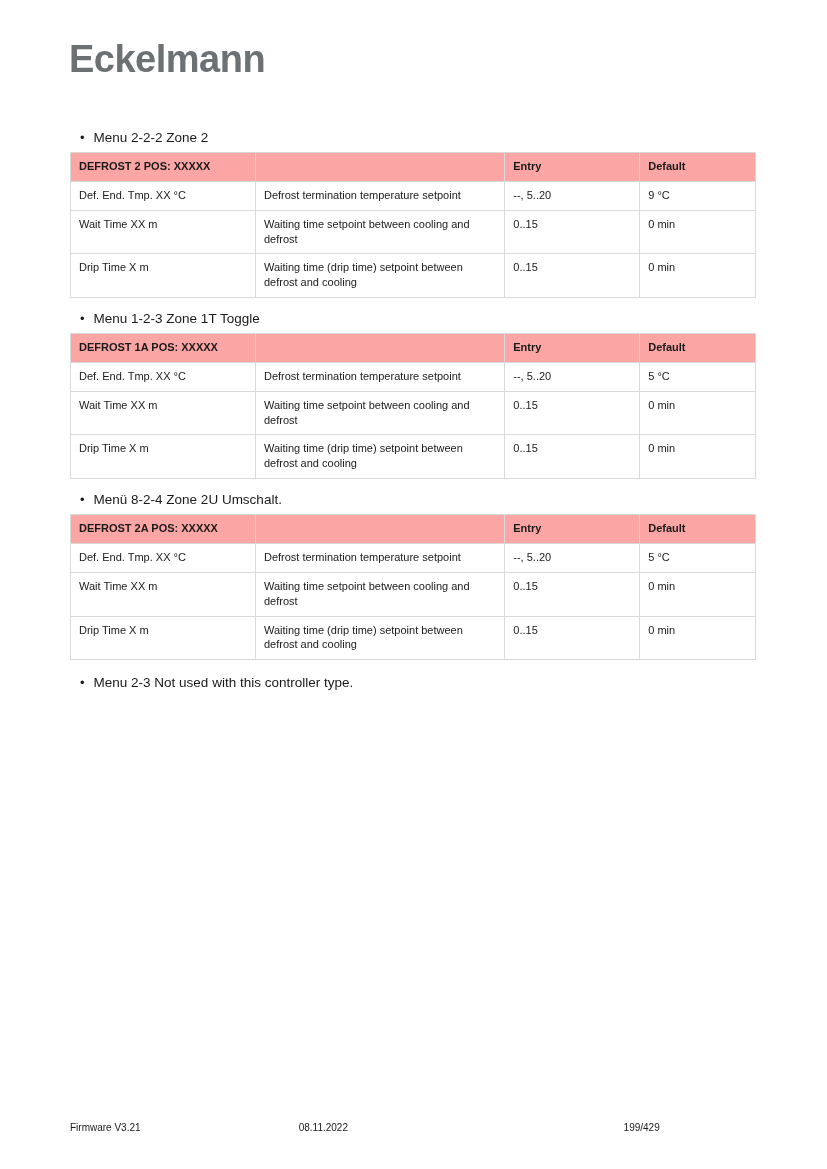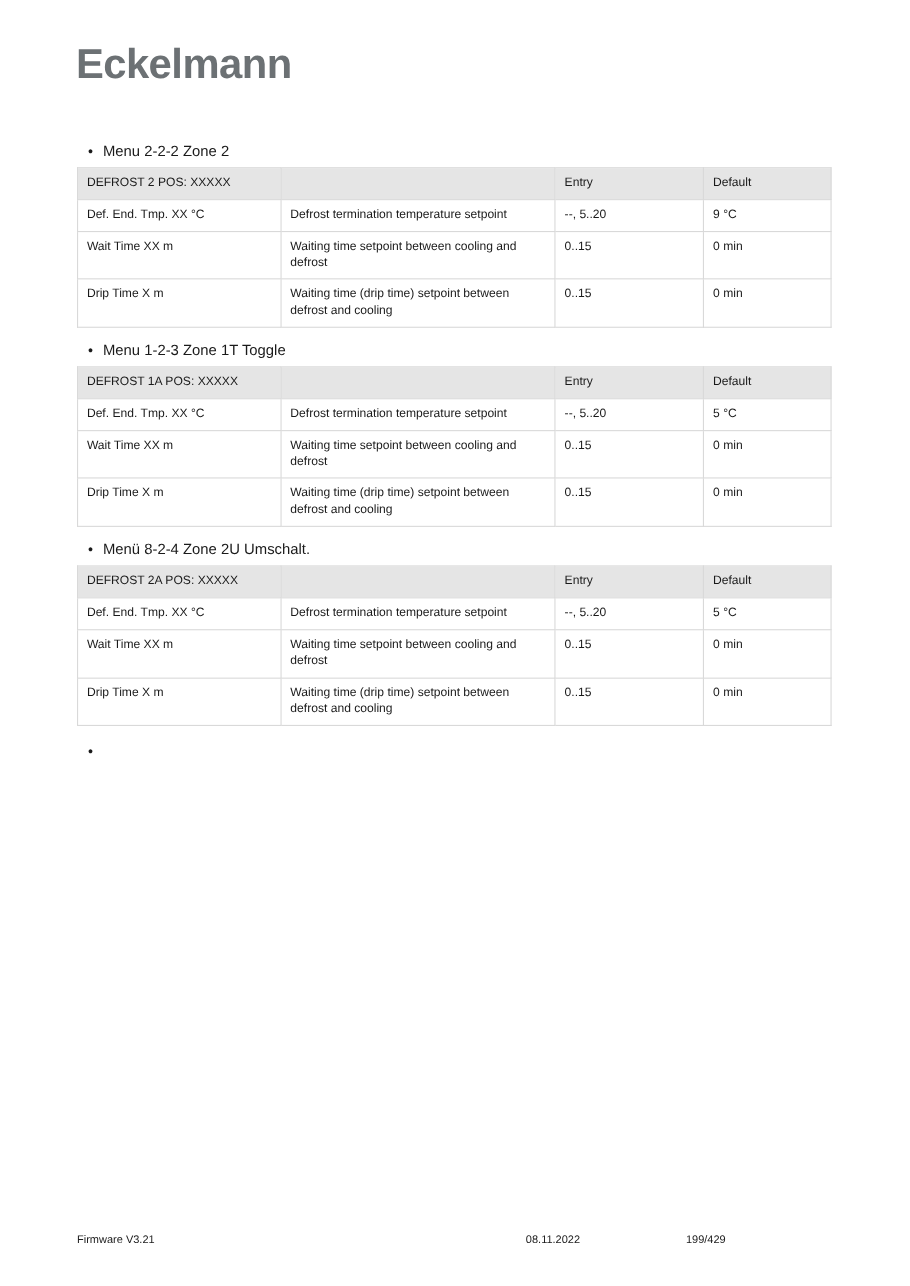--- a/index.html
+++ b/index.html
@@ -47,41 +47,41 @@
     font-size: 11px;
   }
   table.param-table th, table.param-table td {
     border: 1px solid #d9d9d9;
     vertical-align: top;
     text-align: left;
     padding: 6px 8px 7px 8px;
     line-height: 1.35;
   }
   table.param-table th {
-    background: #e5e5e5;
-    font-weight: normal;
+    background: #fca5a5;
+    font-weight: bold;
     height: 26px;
   }
   table.param-table td { height: 25px; }
   .col-name    { width: 27.0%; }
   .col-desc    { width: 36.4%; }
   .col-entry   { width: 19.7%; }
   .col-default { width: 16.9%; }
 
   .note-line { margin-top: 15px; }
 
   .footer {
     position: absolute;
     left: 70px; top: 1122px;
     width: 686px;
     display: flex;
     font-size: 10px;
   }
   .footer .f-left   { flex: 1; text-align: left; }
-  .footer .f-center { flex: 1; text-align: right; }
+  .footer .f-center { flex: 1; text-align: left; }
   .footer .f-right  { flex: 1; text-align: center; }
 </style>
 </head>
 <body>
 
 <div class="page">
 
   <div class="logo">Eckelmann</div>
 
   <div class="content">
@@ -210,20 +210,21 @@
             <td>Waiting time (drip time) setpoint between defrost and cooling</td>
             <td>0..15</td>
             <td>0 min</td>
           </tr>
         </tbody>
       </table>
     </div>
 
     <div class="bullet-line note-line">
       <span class="bullet-dot">•</span>
+      <span>Menu 2-3 Not used with this controller type.</span>
     </div>
 
   </div>
 
   <div class="footer">
     <span class="f-left">Firmware V3.21</span>
     <span class="f-center">08.11.2022</span>
     <span class="f-right">199/429</span>
   </div>
 

